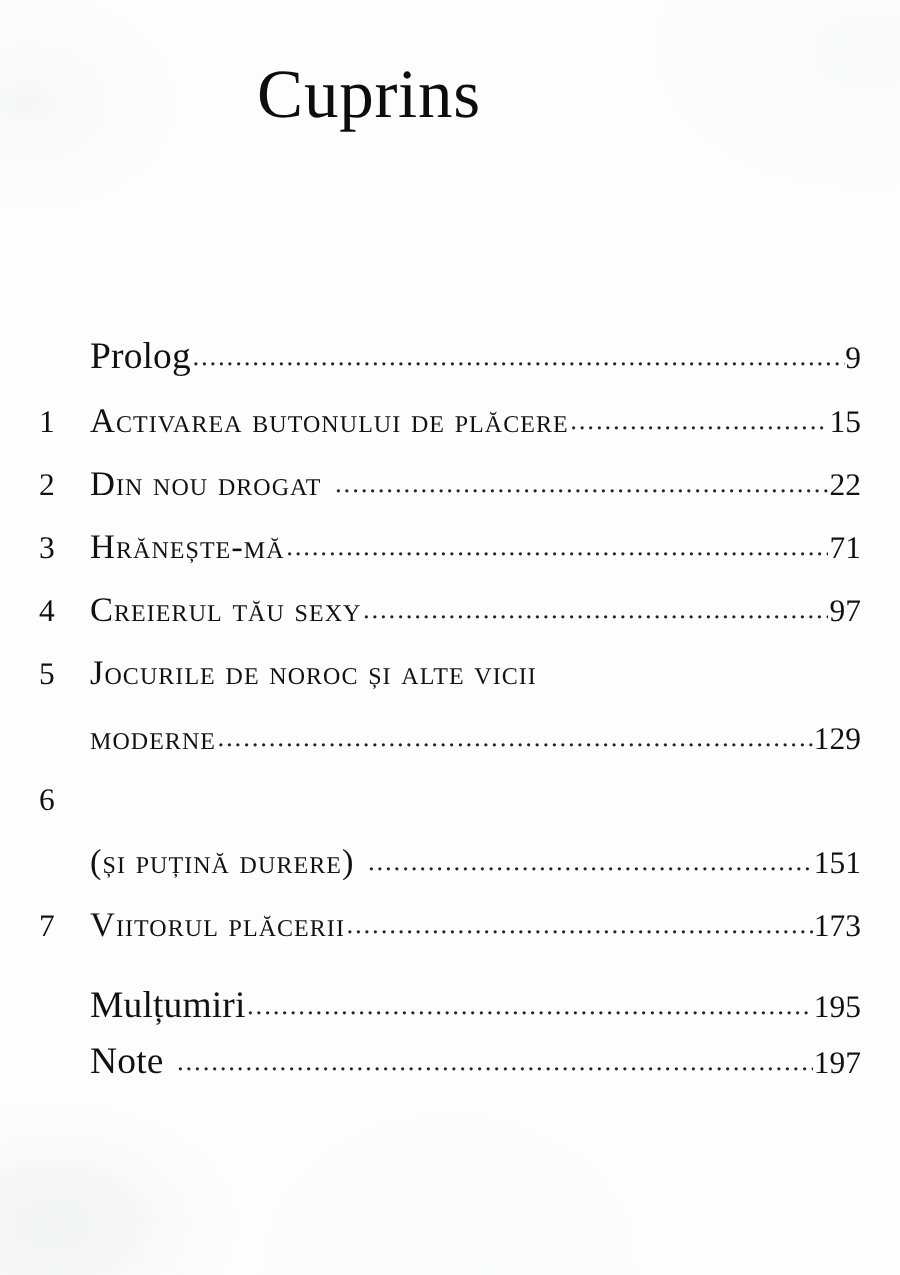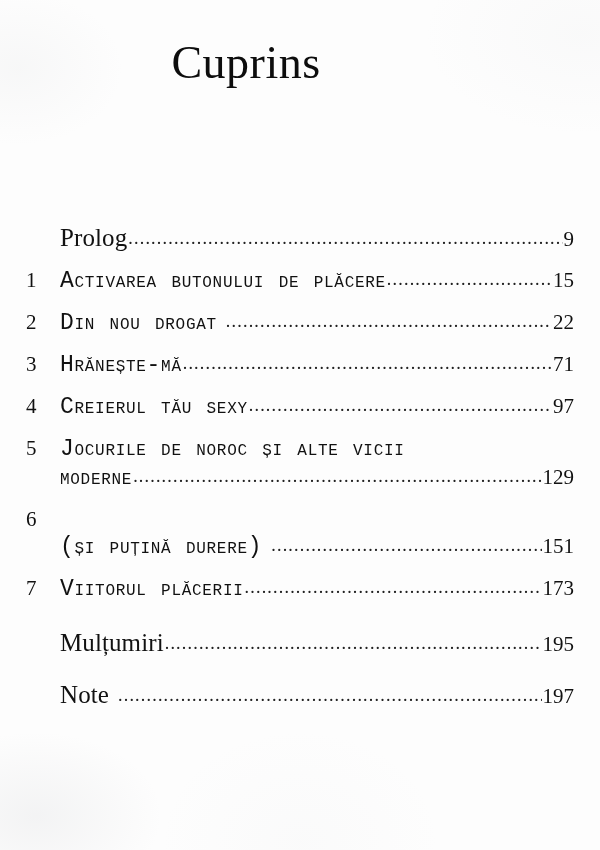--- a/index.html
+++ b/index.html
@@ -58,21 +58,21 @@
     position: relative;
     display: block;
   }
 
   .entry + .entry {
     margin-top: 14px;
   }
 
   
   .entry.backmatter + .entry.backmatter {
-    margin-top: 21px;
+    margin-top: 6px;
   }
 
   .entry.front { margin-top: 0; }
 
   .entry-row {
     display: flex;
     align-items: baseline;
     width: 100%;
   }
 
@@ -96,21 +96,20 @@
     white-space: nowrap;
   }
 
   
   .label.smallcaps {
     font-variant: small-caps;
     font-size: 23px;
     line-height: 1.22;
     letter-spacing: 0.7px;
     color: #111111;
-    font-family: Liberation Mono, monospace;
   }
 
   
   .label.plain {
     font-size: 25px;
     line-height: 1.24;
     letter-spacing: 0.1px;
     color: #111111;
   }
 
@@ -133,21 +132,21 @@
     text-align: right;
     font-size: 21px;
     line-height: 1.24;
     color: #111111;
     margin-left: 1px;
     font-family: "Liberation Serif", "DejaVu Serif", serif;
   }
 
   
   .entry-row.cont .num { visibility: hidden; }
-  .entry-row.cont { margin-top: 1px; }
+  .entry-row.cont { margin-top: 15px; }
 
   .entry-row.noleader .dots { visibility: hidden; }
   .entry-row.noleader .page-no { visibility: hidden; }
 </style>
 </head>
 <body>
 
 <div class="page">
   <div class="paper-noise"></div>
 

